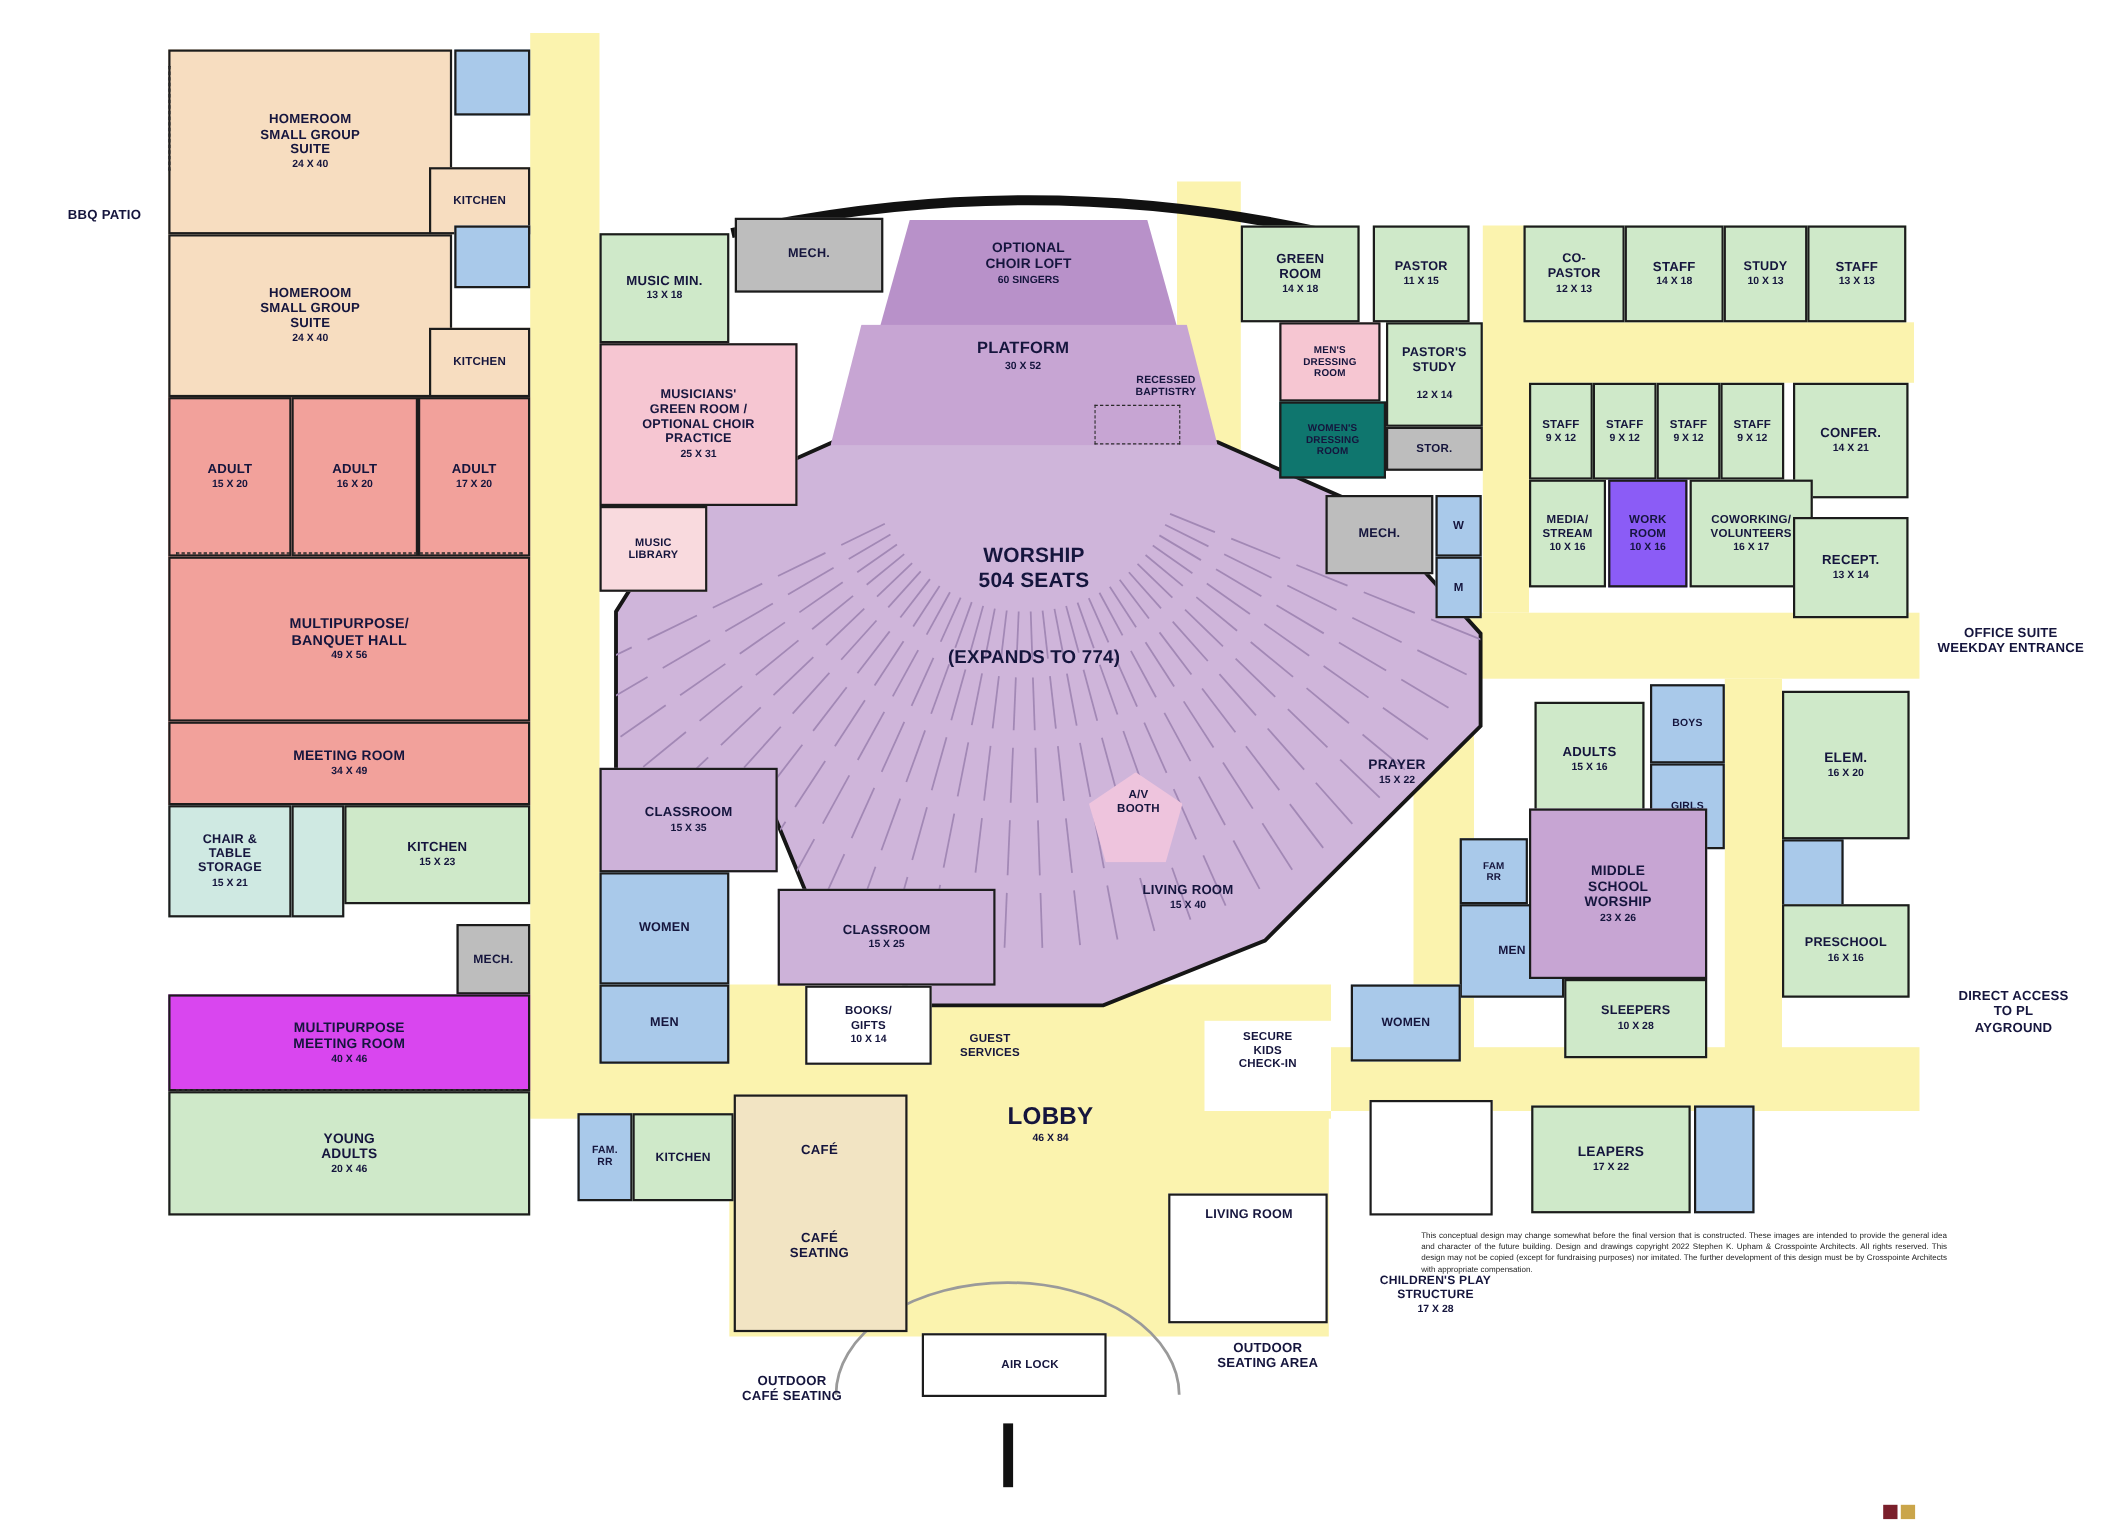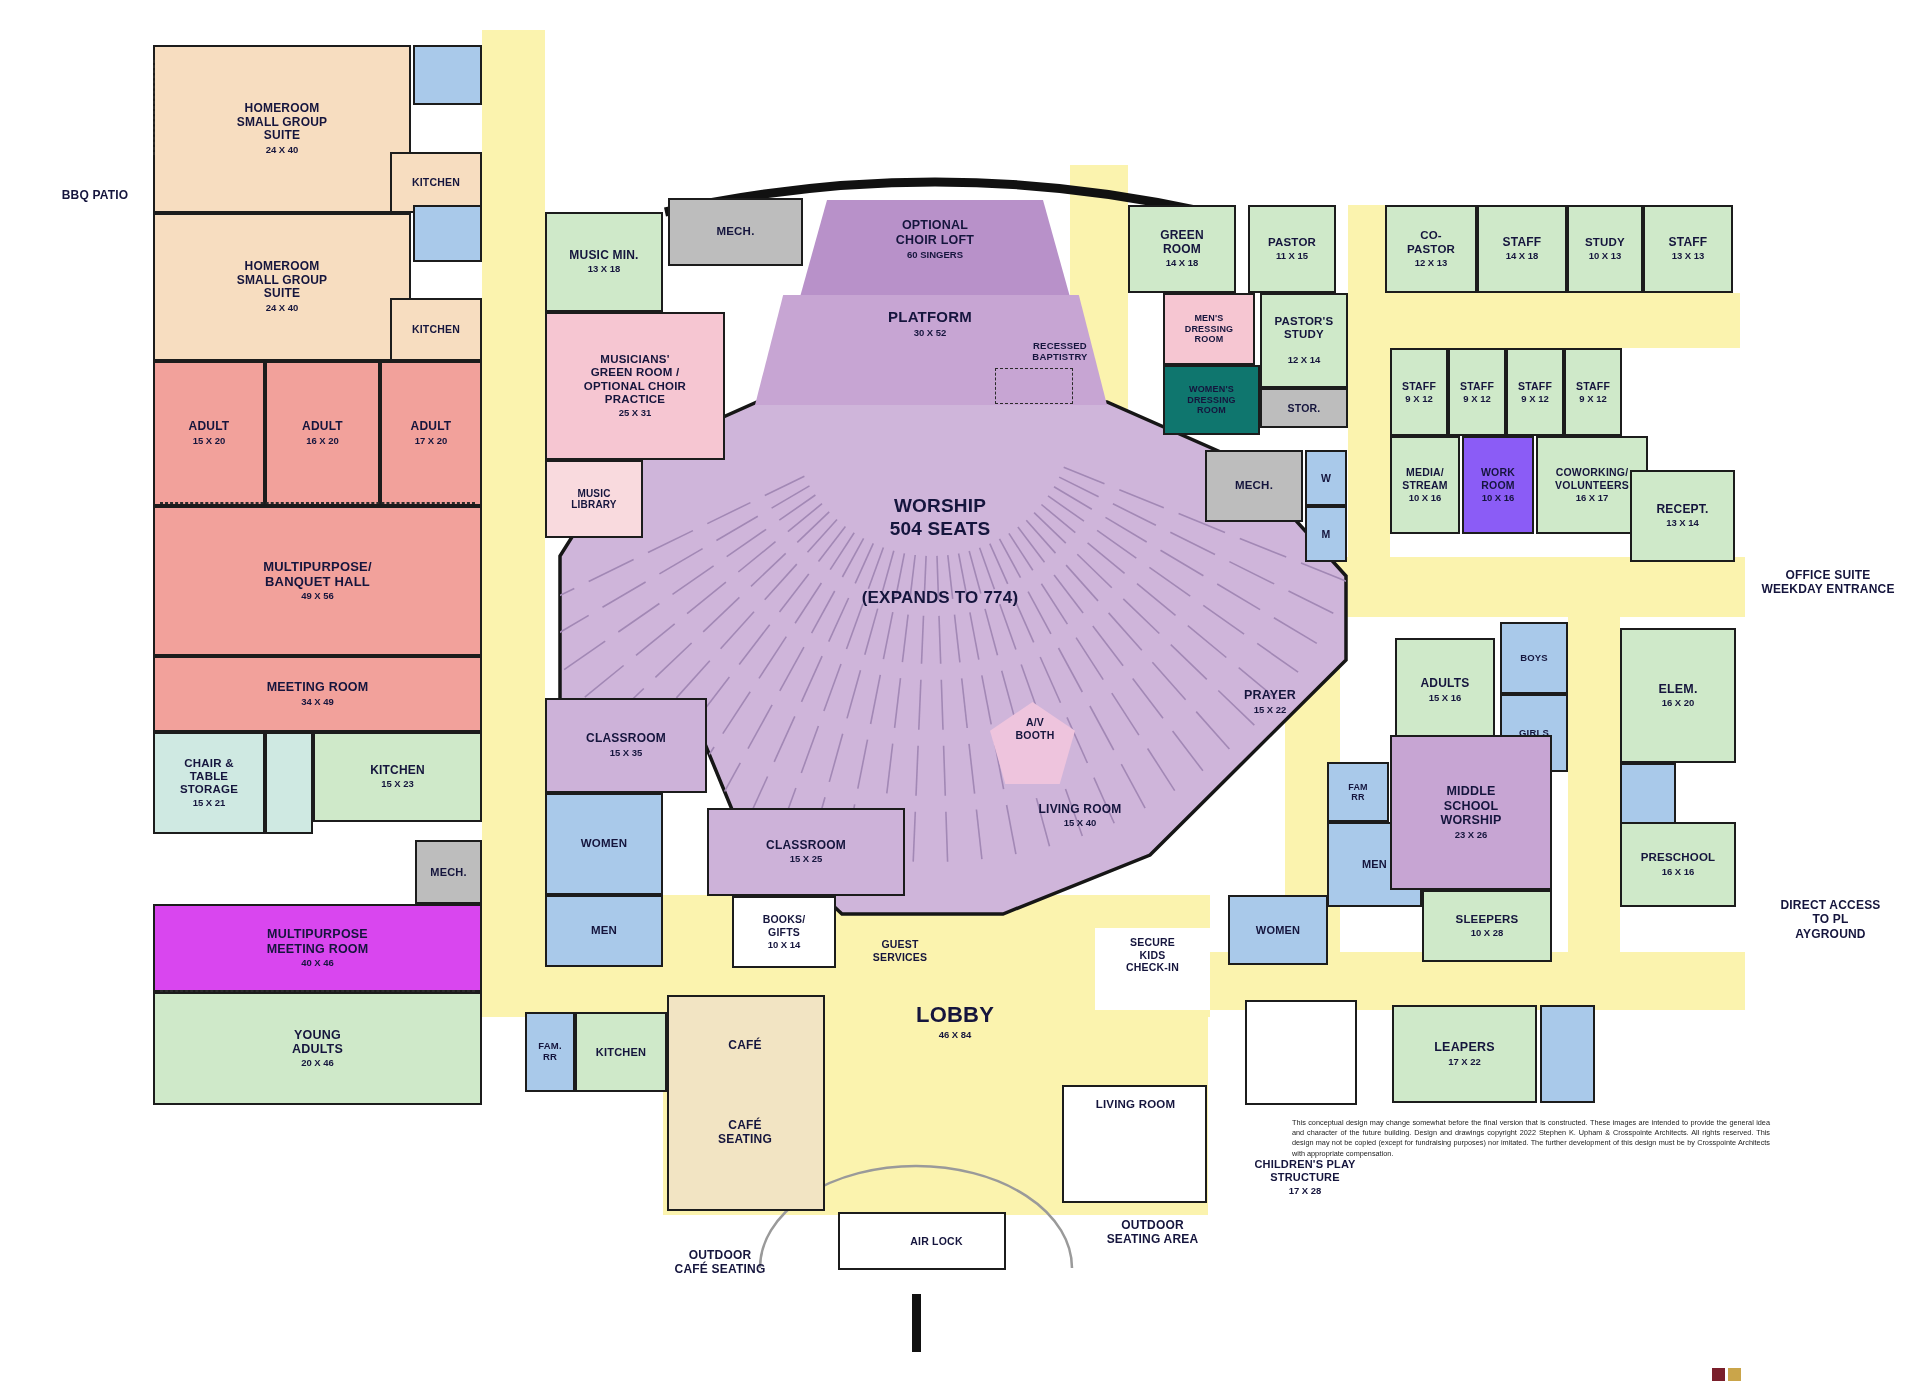--- a/index.html
+++ b/index.html
@@ -302,21 +302,21 @@
     <div class="room" style="left: 545px; top: 793px; width: 118px; height: 102px; background: rgb(169, 201, 234);">
       <div class="rn" style="font-size: 11.5px;">WOMEN</div>
     </div>
     <div class="room" style="left: 545px; top: 895px; width: 118px; height: 72px; background: rgb(169, 201, 234);">
       <div class="rn" style="font-size: 11.5px;">MEN</div>
     </div>
     <div class="room" style="left: 707px; top: 808px; width: 198px; height: 88px; background: rgb(205, 178, 217);">
       <div class="rn" style="font-size: 12px;">CLASSROOM</div>
       <div class="rd">15 X 25</div>
     </div>
-    <div class="room" style="left: 732px; top: 896px; width: 104px; height: 72px; background: rgb(255, 255, 255);">
+    <div class="room" style="left: 732px; top: 896px; width: 115px; height: 72px; background: rgb(255, 255, 255);">
       <div class="rn" style="font-size: 10.5px;">BOOKS/
 GIFTS</div>
       <div class="rd">10 X 14</div>
     </div>
     <div class="room" style="left: 525px; top: 1012px; width: 50px; height: 80px; background: rgb(169, 201, 234);">
       <div class="rn" style="font-size: 9.5px;">FAM.
 RR</div>
     </div>
     <div class="room" style="left: 575px; top: 1012px; width: 92px; height: 80px; background: rgb(207, 233, 201);">
       <div class="rn" style="font-size: 11px;">KITCHEN</div>
@@ -379,20 +379,24 @@
       <div class="rn" style="font-size: 10.5px;">STAFF</div>
       <div class="rd">9 X 12</div>
     </div>
     <div class="room" style="left: 1506px; top: 348px; width: 58px; height: 88px; background: rgb(207, 233, 201);">
       <div class="rn" style="font-size: 10.5px;">STAFF</div>
       <div class="rd">9 X 12</div>
     </div>
     <div class="room" style="left: 1564px; top: 348px; width: 58px; height: 88px; background: rgb(207, 233, 201);">
       <div class="rn" style="font-size: 10.5px;">STAFF</div>
       <div class="rd">9 X 12</div>
+    </div>
+    <div class="room" style="left: 1630px; top: 348px; width: 105px; height: 105px; background: rgb(207, 233, 201);">
+      <div class="rn" style="font-size: 12px;">CONFER.</div>
+      <div class="rd">14 X 21</div>
     </div>
     <div class="room" style="left: 1390px; top: 436px; width: 70px; height: 98px; background: rgb(207, 233, 201);">
       <div class="rn" style="font-size: 10.5px;">MEDIA/
 STREAM</div>
       <div class="rd">10 X 16</div>
     </div>
     <div class="room" style="left: 1462px; top: 436px; width: 72px; height: 98px; background: #8b5cf6;">
       <div class="rn" style="font-size: 10.5px;">WORK
 ROOM</div>
       <div class="rd">10 X 16</div>

